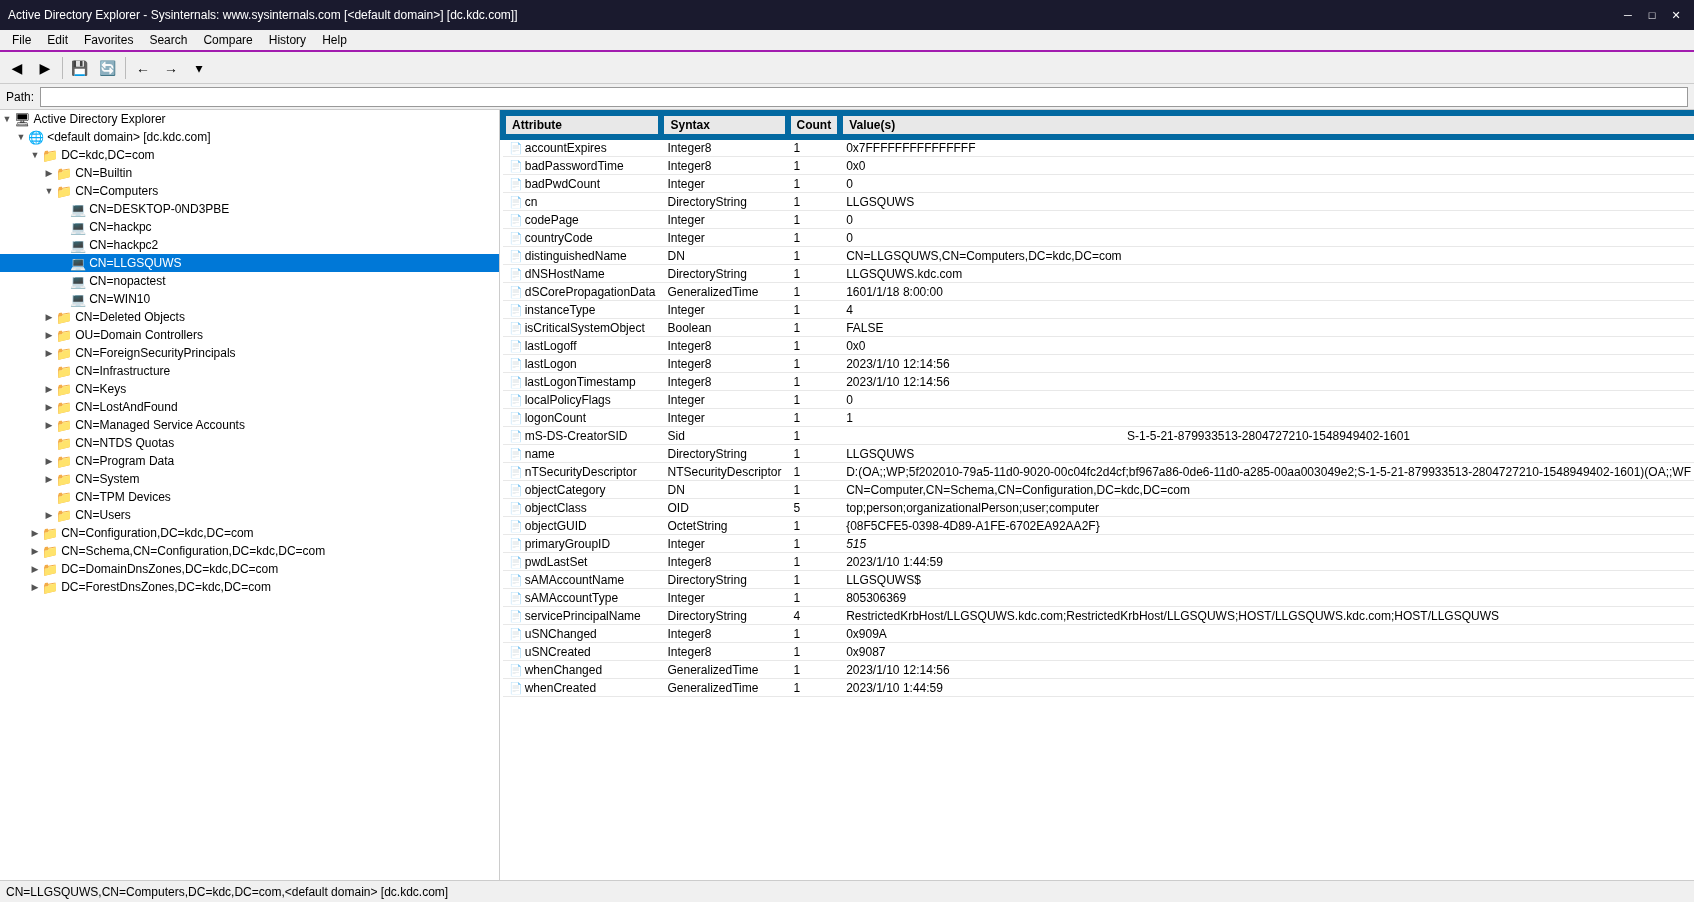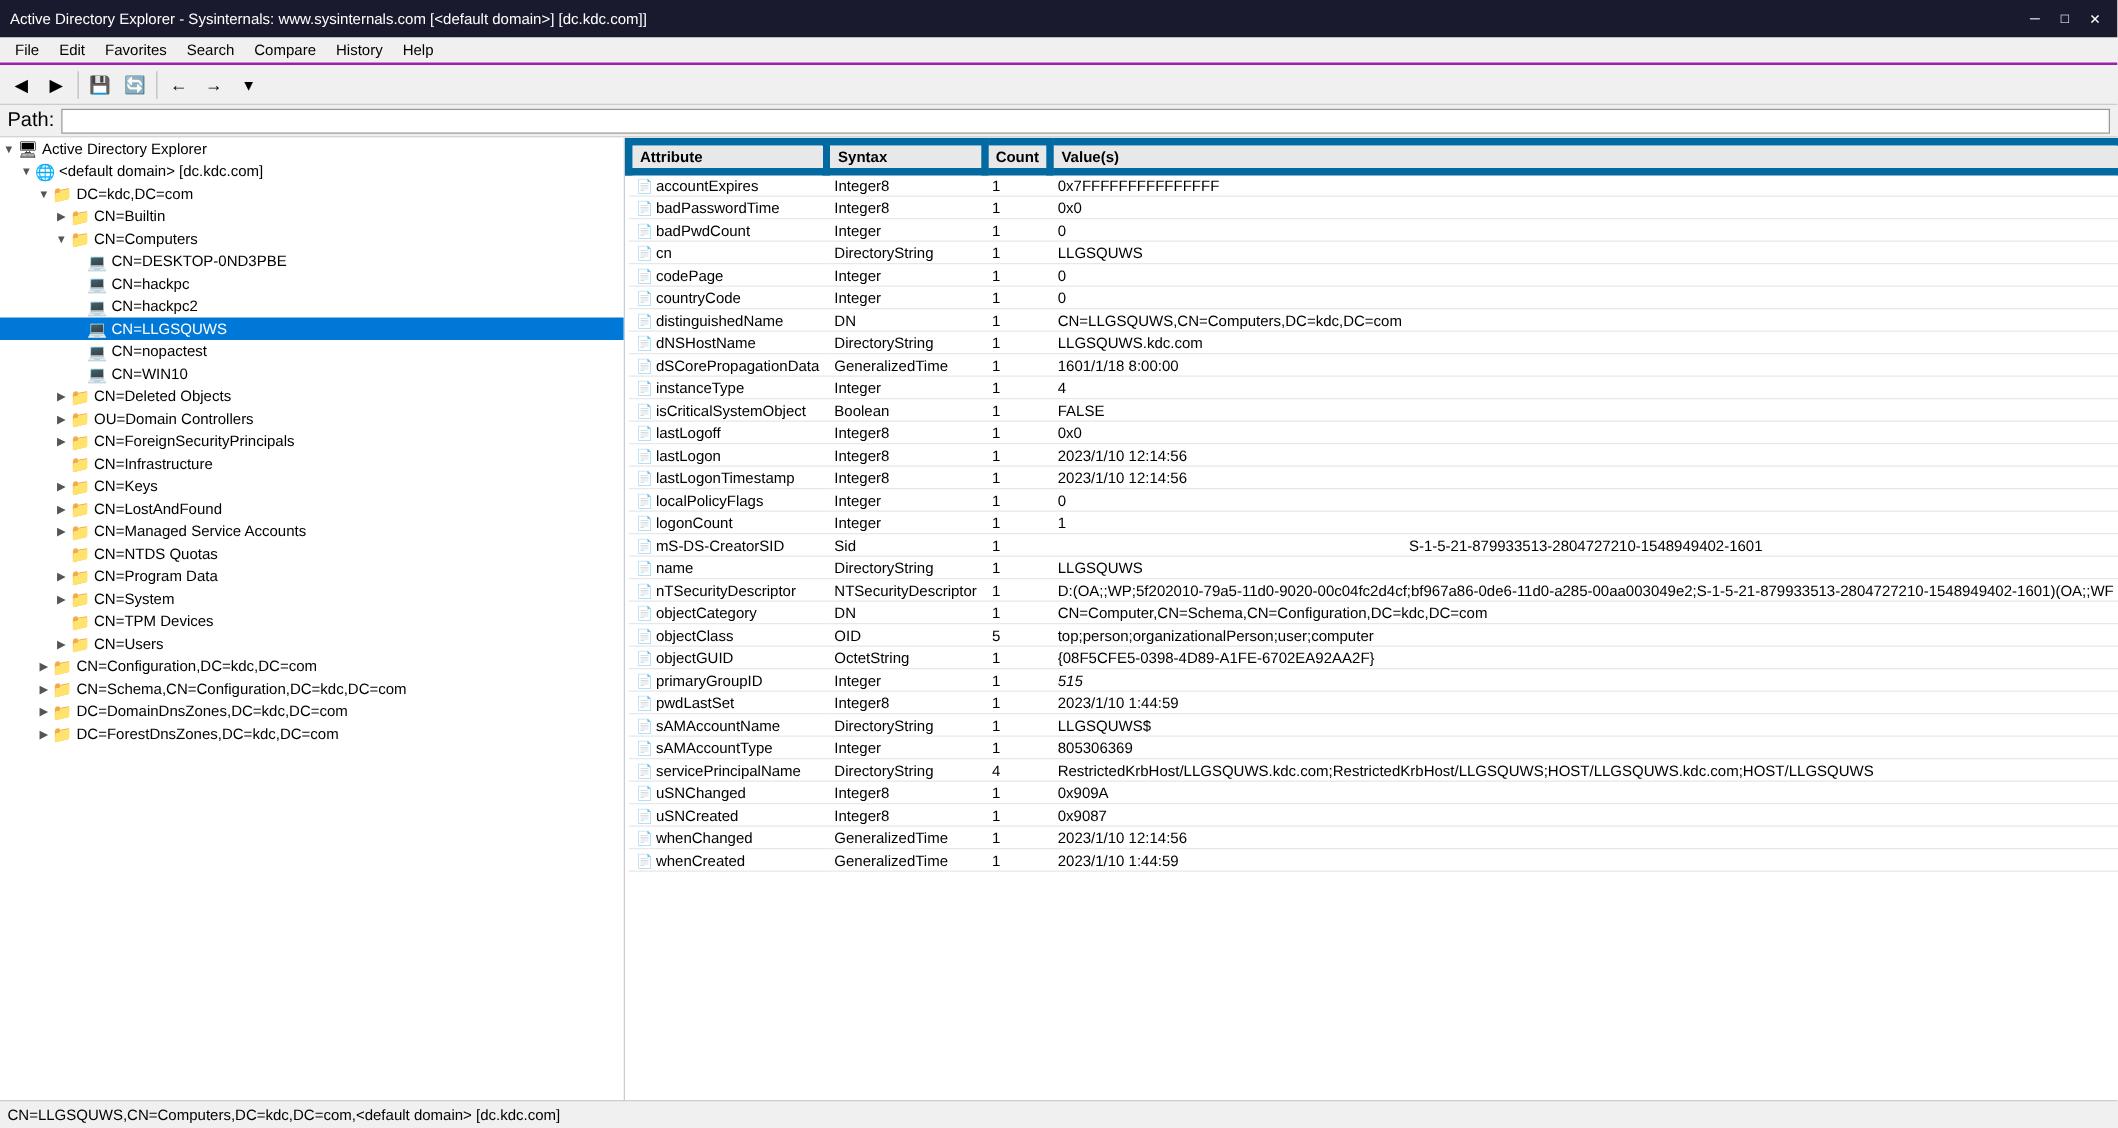--- a/index.html
+++ b/index.html
@@ -65,21 +65,21 @@
     
     #path-bar {
       background: #f0f0f0;
       height: 26px;
       display: flex;
       align-items: center;
       padding: 0 6px;
       border-bottom: 1px solid #ccc;
       gap: 6px;
     }
-    #path-bar label { font-size: 16px; }
+    #path-bar label { font-size: 12px; }
     #path-bar input {
       flex: 1;
       height: 20px;
       border: 1px solid #999;
       padding: 0 4px;
       font-size: 12px;
       background: #fff;
     }
 
     

